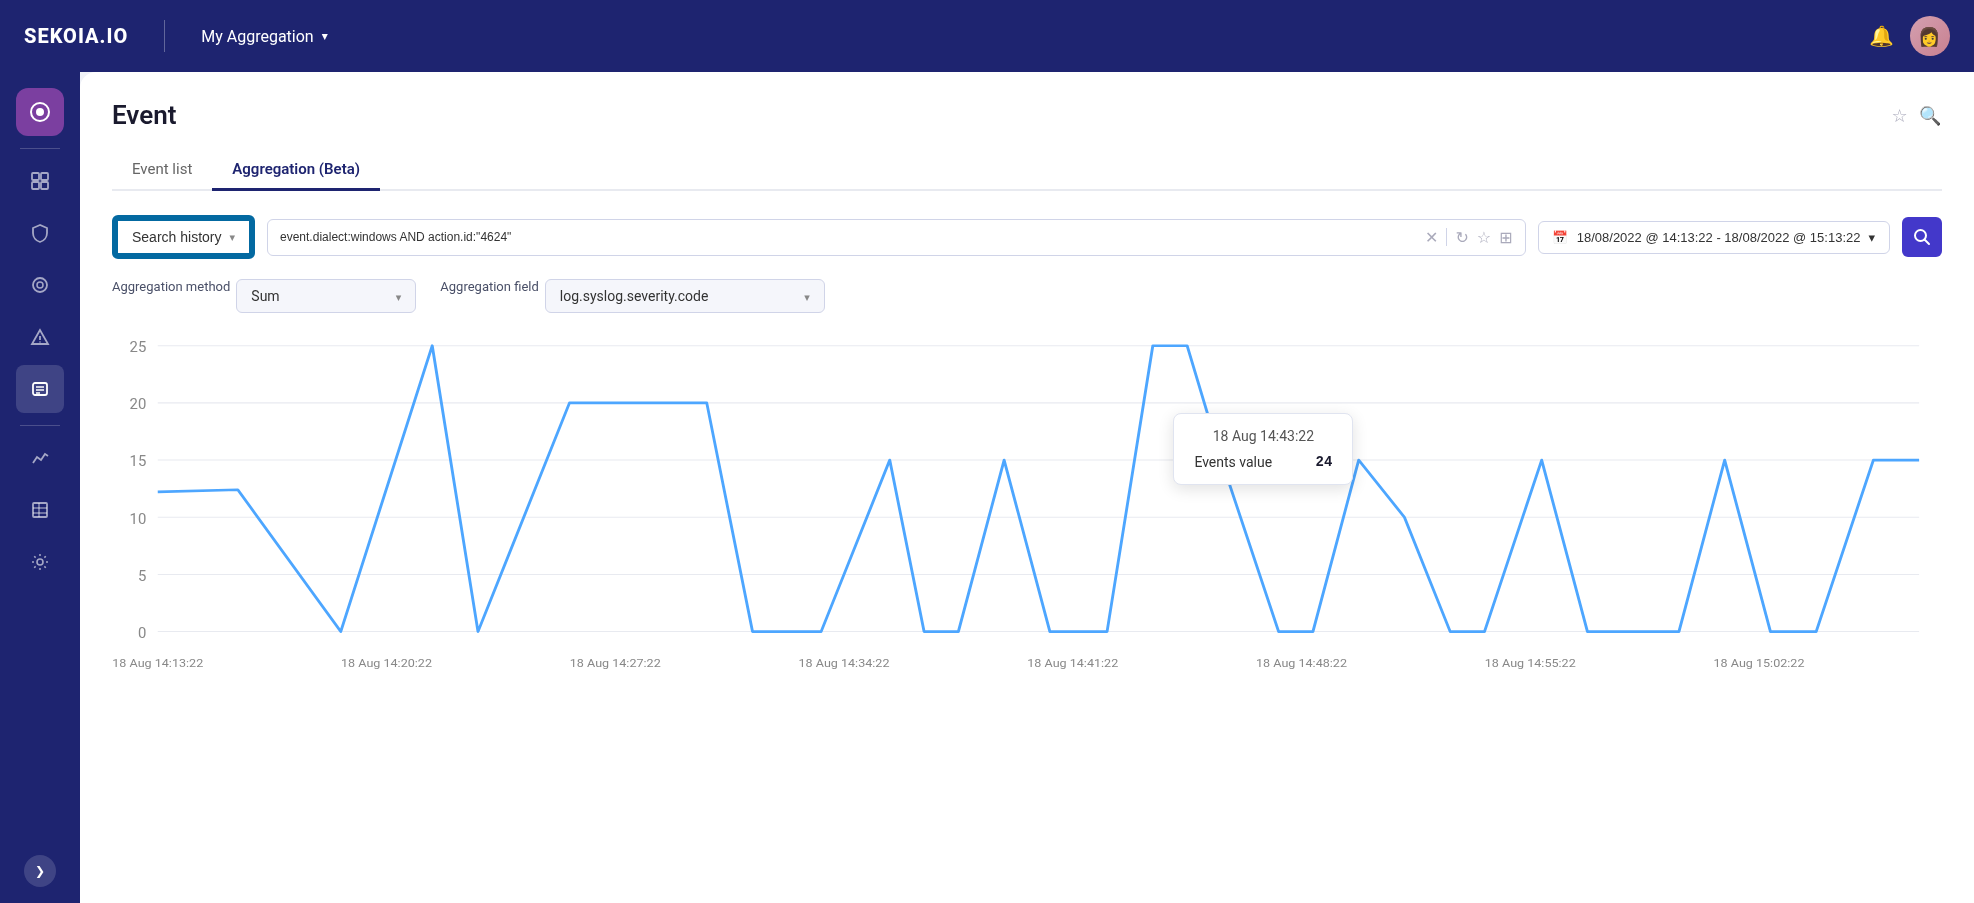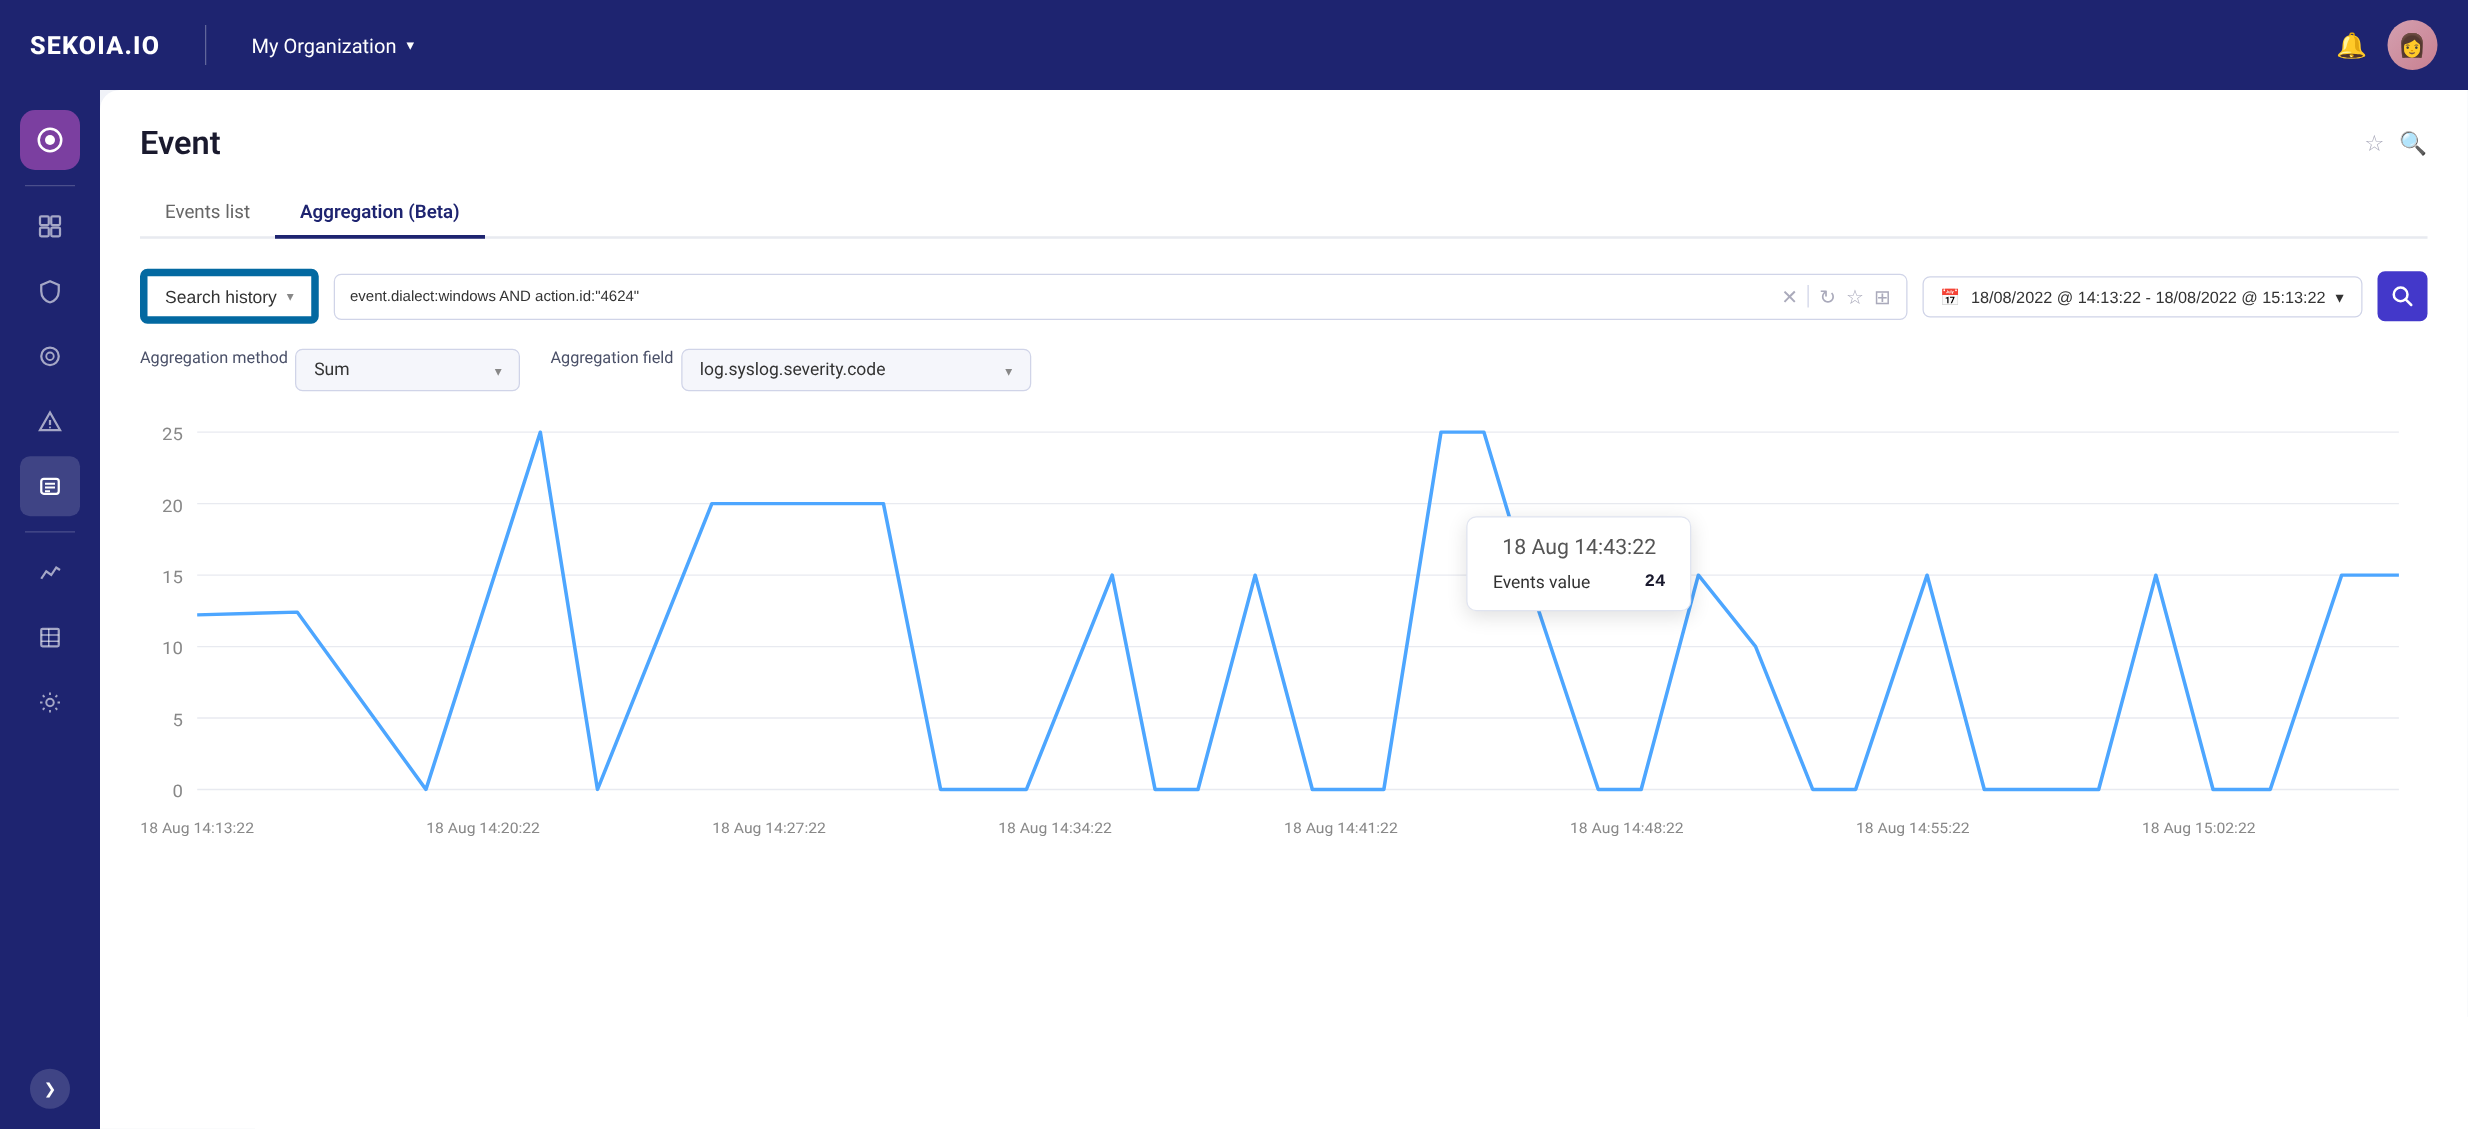--- a/index.html
+++ b/index.html
@@ -296,42 +296,42 @@
       top: 80px;
       left: 58%;
       background: white;
       border: 1px solid #e0e4f0;
       border-radius: 8px;
       padding: 14px 20px;
       box-shadow: 0 4px 16px rgba(0,0,0,0.12);
       min-width: 180px;
     }
     .tooltip-date {
-      font-size: 17px;
+      font-size: 14px;
       color: #555;
       margin-bottom: 10px;
       text-align: center;
     }
     .tooltip-row {
       display: flex;
       justify-content: space-between;
       gap: 20px;
       align-items: center;
     }
     .tooltip-label { font-size: 14px; color: #333; }
     .tooltip-value { font-size: 14px; font-weight: 700; color: #1a1a2e; font-family: Liberation Mono, monospace; }
   </style>
 </head>
 <body>
 
 <div class="navbar">
   <span class="navbar-brand">SEKOIA.IO</span>
   <div class="navbar-divider"></div>
   <div class="navbar-org">
-    <span>My Organization</span>
+    <span>My Aggregation</span>
     <span class="chevron">▾</span>
   </div>
   <div class="navbar-right">
     <span class="bell-icon">🔔</span>
     <div class="avatar">👩</div>
   </div>
 </div>
 
 <div class="sidebar">
   <div class="sidebar-icon active-o">
@@ -405,21 +405,21 @@
   <div class="page-header">
     <h1 class="page-title">Event</h1>
     <div class="page-actions">
       <span class="page-action-icon">☆</span>
       <span class="page-action-icon">🔍</span>
     </div>
   </div>
 
   <div class="tabs">
     <div class="tab">
-      <span>Events list</span>
+      <span>Event list</span>
     </div>
     <div class="tab active">
       <span>Aggregation (Beta)</span>
     </div>
   </div>
 
   <div class="search-row">
     <button class="search-history-btn">
       <span>Search history</span>
       <span class="chevron">▾</span>

